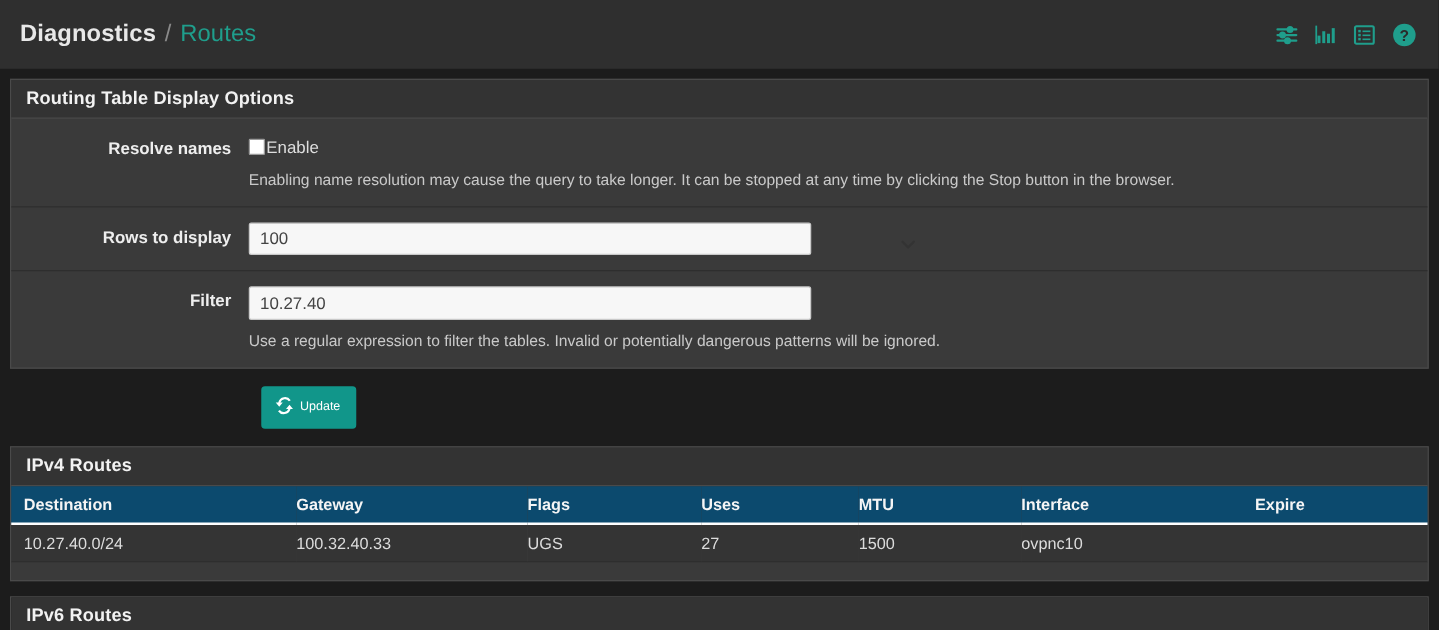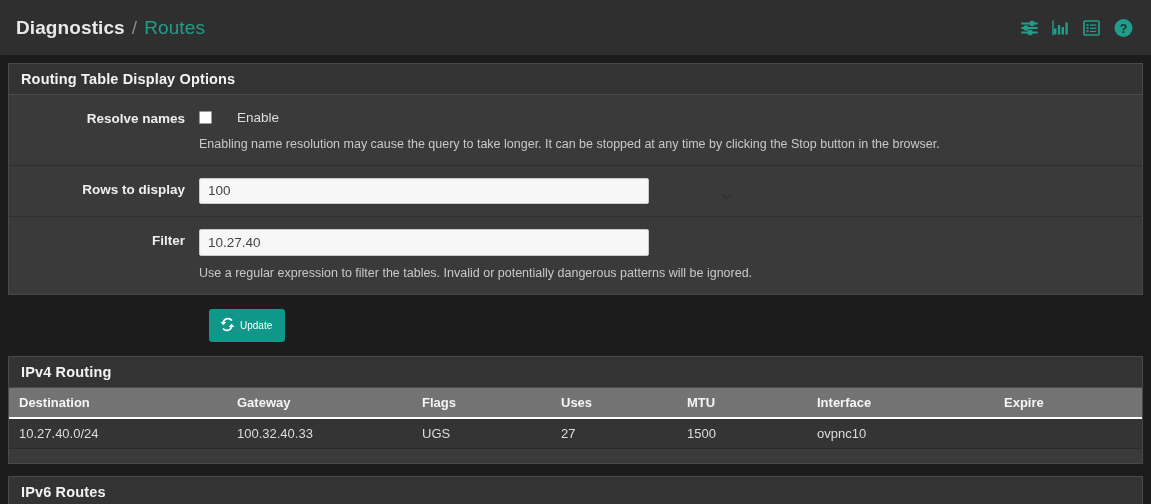--- a/index.html
+++ b/index.html
@@ -74,21 +74,21 @@
     flex: 0 0 190px;
     text-align: right;
     padding-right: 14px;
     padding-top: 4px;
     font-size: 13.5px;
     font-weight: bold;
     color: #eeeeee;
   }
   .form-control { flex: 1; padding-right: 16px; }
 
-  .checkline { display: flex; align-items: center; gap: 25px; height: 20px; }
+  .checkline { display: flex; align-items: center; gap: 1px; height: 20px; }
   .cbox {
     width: 13px; height: 13px;
     background: #ffffff;
     border: 1px solid #9a9a9a;
     border-radius: 1px;
     display: inline-block;
   }
   .cbox-label { font-size: 13.5px; color: #dedede; }
 
   .help-text {
@@ -135,21 +135,21 @@
     padding: 7px 13px 7px 10px;
     cursor: pointer;
   }
 
   
   table.routes {
     width: 100%;
     border-collapse: collapse;
     table-layout: fixed;
   }
-  table.routes thead tr { background: #737373; }
+  table.routes thead tr { background: #0c4a6e; }
   table.routes th {
     text-align: left;
     font-size: 13px;
     font-weight: bold;
     color: #f5f5f5;
     padding: 7px 4px 7px 0;
     border-bottom: 2px solid #ffffff;
   }
   table.routes td {
     font-size: 13px;
@@ -269,21 +269,21 @@
       <svg width="17" height="17" viewBox="0 0 17 17">
         <path d="M13.6 4.1 A5.6 5.6 0 0 0 3.6 5.9 L1.6 5.9 L4.4 9.3 L7.2 5.9 L5.3 5.9 A3.9 3.9 0 0 1 12.1 5.0 Z" fill="#ffffff"></path>
         <path d="M3.4 12.9 A5.6 5.6 0 0 0 13.4 11.1 L15.4 11.1 L12.6 7.7 L9.8 11.1 L11.7 11.1 A3.9 3.9 0 0 1 4.9 12.0 Z" fill="#ffffff"></path>
       </svg>
     </span>
     <span>Update</span>
   </button>
 </div>
 
 <div class="panel">
-  <div class="panel-heading">IPv4 Routing</div>
+  <div class="panel-heading">IPv4 Routes</div>
   <table class="routes">
     <thead>
       <tr>
         <th class="c-dest">Destination</th>
         <th class="c-gw">Gateway</th>
         <th class="c-flags">Flags</th>
         <th class="c-uses">Uses</th>
         <th class="c-mtu">MTU</th>
         <th class="c-if">Interface</th>
         <th class="c-exp">Expire</th>

